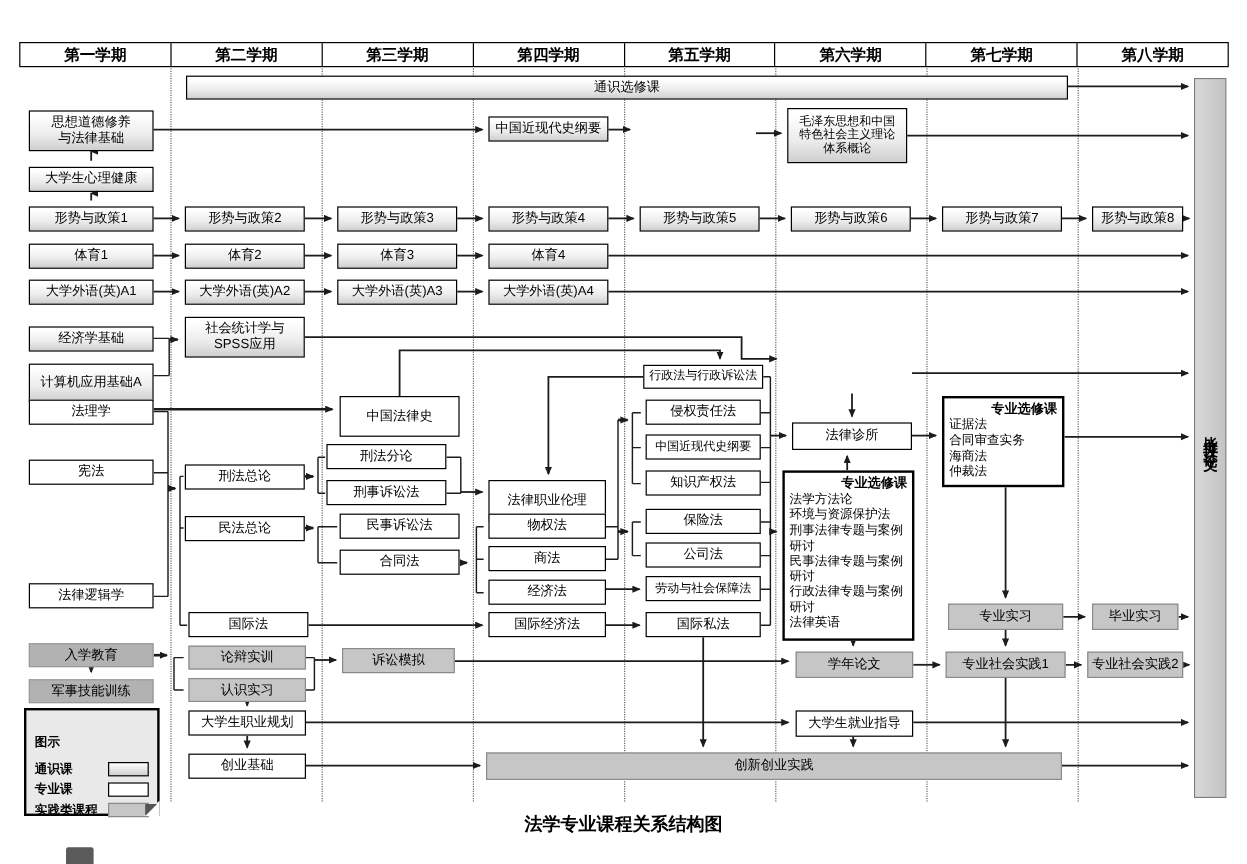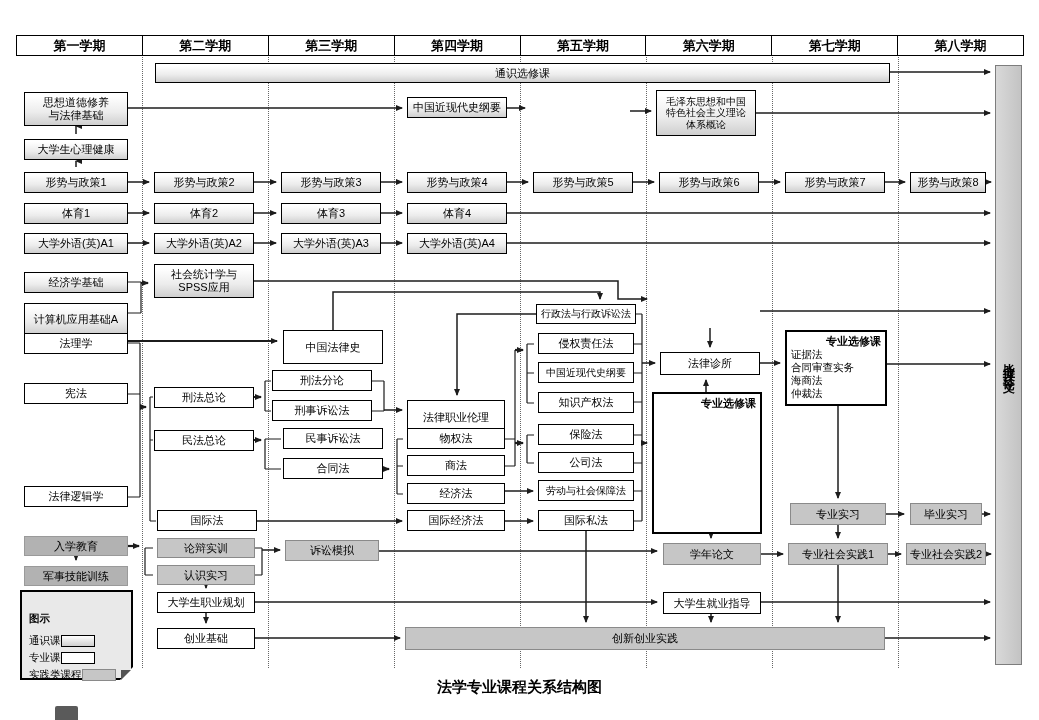--- a/index.html
+++ b/index.html
@@ -31,21 +31,21 @@
   #chuangxin-bar{position:absolute;left:405px;top:627px;width:480px;height:23px;}
   #biye-bar{position:absolute;left:995px;top:65px;width:27px;height:600px;box-sizing:border-box;
             background:linear-gradient(90deg,#d9d9d9,#c3c3c3);border:1px solid #7d7d7d;
             display:flex;align-items:center;justify-content:center;}
   #biye-bar span{writing-mode:vertical-rl;font-size:12px;font-weight:bold;letter-spacing:3px;
                  font-family:"Liberation Serif","DejaVu Serif",serif;}
   
   #legend{position:absolute;left:20px;top:590px;width:113px;height:90px;box-sizing:border-box;
           border:2px solid #000;background:#e9e9e9;font-size:10.5px;padding:20px 7px;}
   #legend .lt{font-weight:bold;margin-bottom:8px;}
-  .lrow{display:flex;align-items:center;margin-bottom:3px;font-weight:normal;}
+  .lrow{display:flex;align-items:center;justify-content:space-between;margin-bottom:3px;font-weight:bold;}
   .sw{width:34px;height:12px;box-sizing:border-box;border:1px solid #000;}
   .sw.general{background:linear-gradient(#ffffff,#cfcfcf);}
   .sw.major{background:#fff;}
   .sw.practice{background:#c6c6c6;border:1px solid #8a8a8a;}
   #fold{position:absolute;right:-2px;bottom:-2px;width:0;height:0;
         border-left:13px solid transparent;border-bottom:13px solid #fff;}
   #fold:after{content:"";position:absolute;left:-12px;top:3px;width:0;height:0;
         border-top:10px solid #555;border-right:10px solid transparent;}
   #diagram-title{position:absolute;left:0;right:0;top:678px;text-align:center;
         font-size:15px;font-weight:bold;font-family:"Liberation Sans","DejaVu Sans",sans-serif;}
@@ -354,20 +354,26 @@
 体系概论</span>
     </div>
   <div class="n g" style="left:659px;top:172px;width:100px;height:21px">
       <span>形势与政策6</span>
     </div>
   <div class="n p" style="left:660px;top:352px;width:100px;height:23px">
       <span>法律诊所</span>
     </div>
   <div class="elect" style="left:652px;top:392px;width:110px;height:142px">
     <div class="et">专业选修课</div>
+    <div class="el">法学方法论
+环境与资源保护法
+刑事法律专题与案例研讨
+民事法律专题与案例研讨
+行政法律专题与案例研讨
+法律英语</div>
   </div>
   <div class="n x" style="left:663px;top:543px;width:98px;height:22px">
       <span>学年论文</span>
     </div>
   <div class="n p" style="left:663px;top:592px;width:98px;height:22px">
       <span>大学生就业指导</span>
     </div>
 
   <div class="n g" style="left:785px;top:172px;width:100px;height:21px">
       <span>形势与政策7</span>

